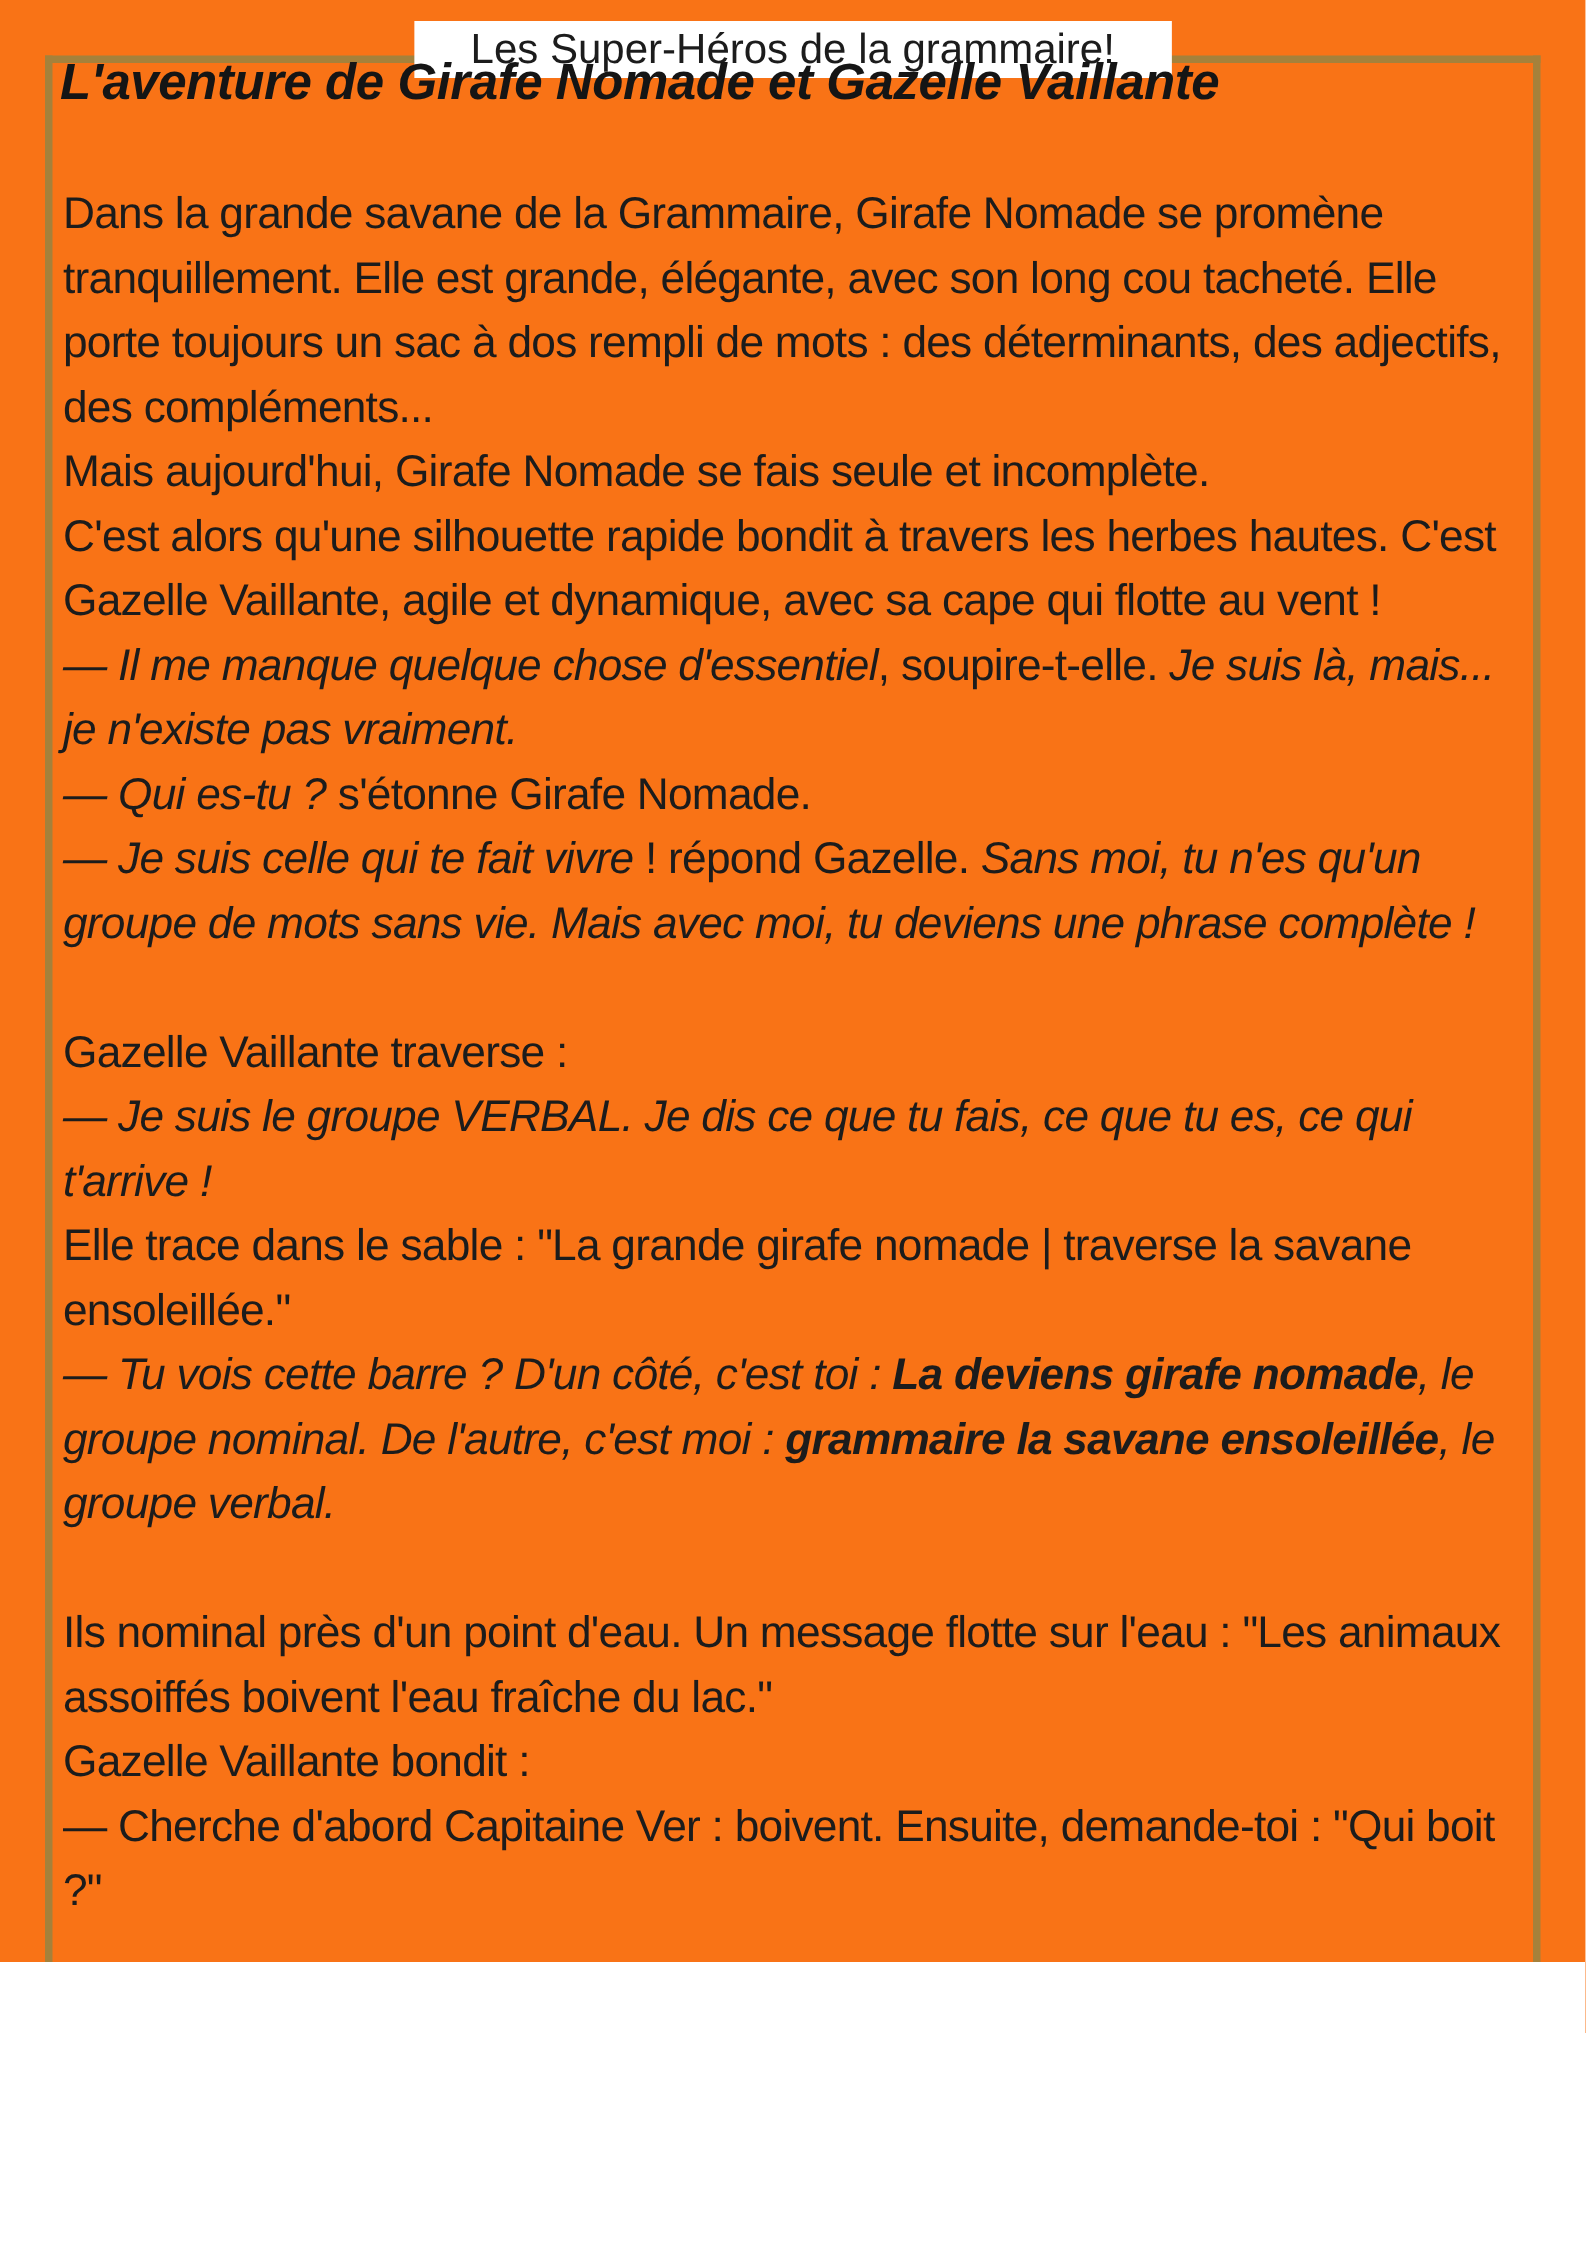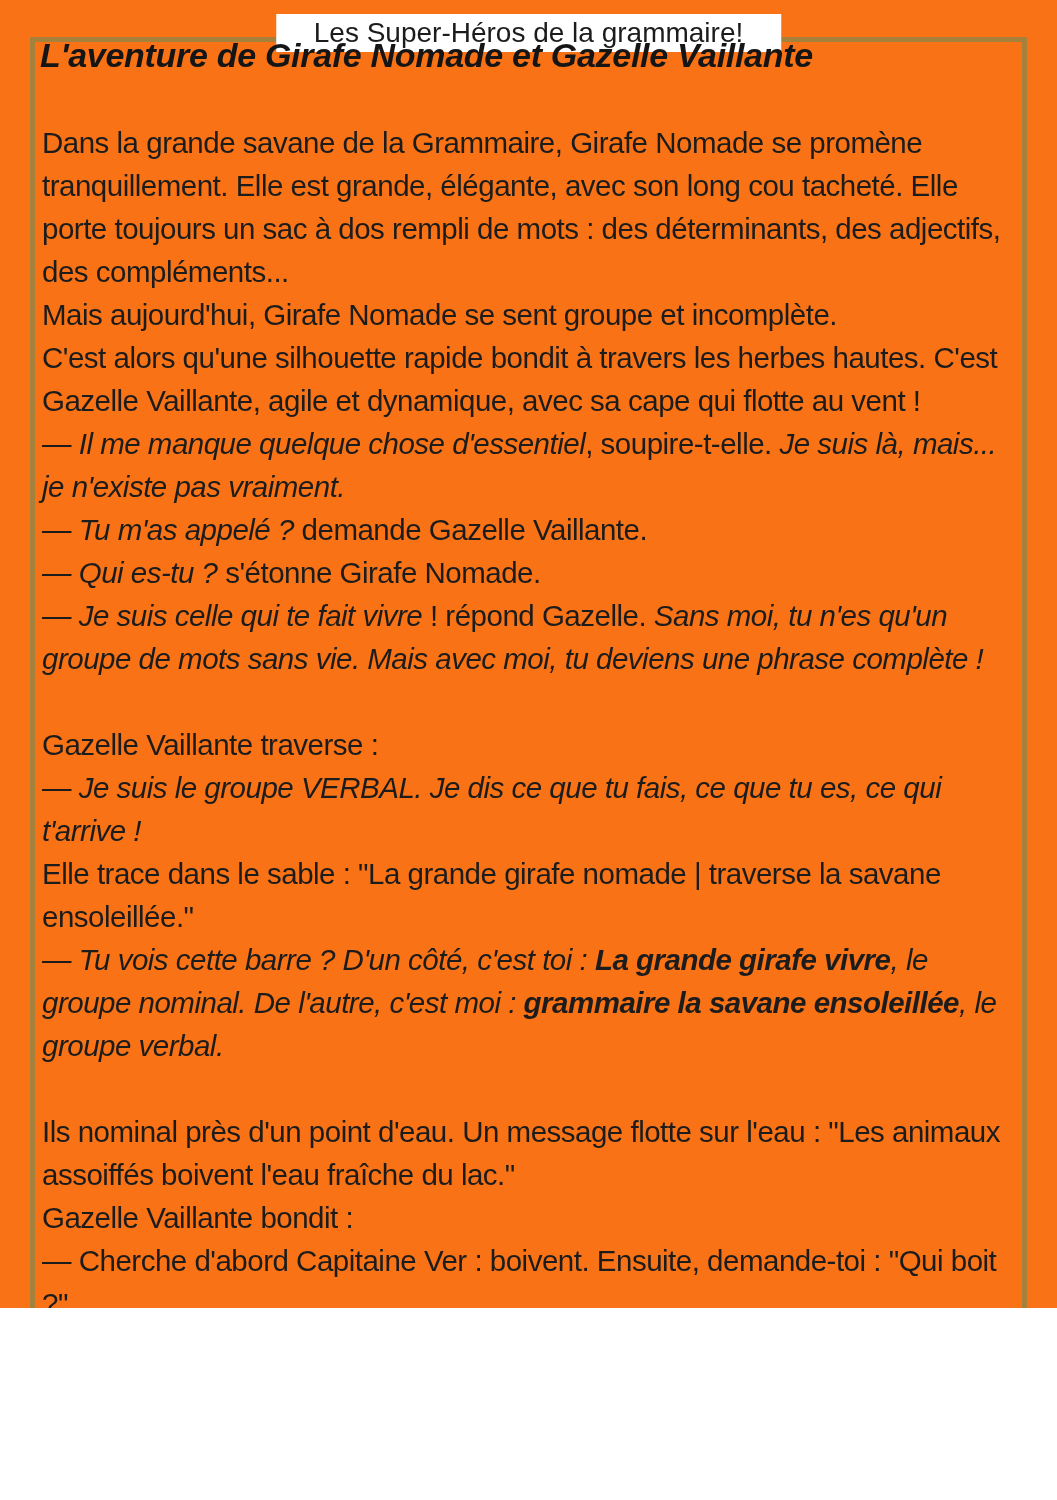--- a/index.html
+++ b/index.html
@@ -102,31 +102,30 @@
   <div class="frame-seg seg-top-r"></div>
   <div class="frame-seg seg-bot-l"></div>
   <div class="frame-seg seg-bot-r"></div>
 
   <div class="page-header">Les Super-Héros de la grammaire!</div>
 
   <div class="doc-title">L'aventure de Girafe Nomade et Gazelle Vaillante</div>
 
   <div class="story">
       <p><span class="run-r">Dans la grande savane de la Grammaire, Girafe Nomade se promène tranquillement. Elle est grande, élégante, avec son long cou tacheté. Elle porte toujours un sac à dos rempli de mots : des déterminants, des adjectifs, des compléments...</span></p>
-      <p><span class="run-r">Mais aujourd'hui, Girafe Nomade se sent groupe et incomplète.</span></p>
+      <p><span class="run-r">Mais aujourd'hui, Girafe Nomade se fais seule et incomplète.</span></p>
       <p><span class="run-r">C'est alors qu'une silhouette rapide bondit à travers les herbes hautes. C'est Gazelle Vaillante, agile et dynamique, avec sa cape qui flotte au vent !</span></p>
       <p><span class="run-i">— Il me manque quelque chose d'essentiel</span><span class="run-r">, soupire-t-elle. </span><span class="run-i">Je suis là, mais... je n'existe pas vraiment.</span></p>
-      <p><span class="run-i">— Tu m'as appelé ? </span><span class="run-r">demande Gazelle Vaillante.</span></p>
       <p><span class="run-i">— Qui es-tu ? </span><span class="run-r">s'étonne Girafe Nomade.</span></p>
       <p><span class="run-i">— Je suis celle qui te fait vivre</span><span class="run-r"> ! répond Gazelle. </span><span class="run-i">Sans moi, tu n'es qu'un groupe de mots sans vie. Mais avec moi, tu deviens une phrase complète !</span></p>
       <p class="blank"></p>
       <p><span class="run-r">Gazelle Vaillante traverse :</span></p>
       <p><span class="run-i">— Je suis le groupe VERBAL. Je dis ce que tu fais, ce que tu es, ce qui t'arrive !</span></p>
       <p><span class="run-r">Elle trace dans le sable : "La grande girafe nomade | traverse la savane ensoleillée."</span></p>
-      <p><span class="run-i">— Tu vois cette barre ? D'un côté, c'est toi : </span><span class="run-bi">La grande girafe vivre</span><span class="run-i">, le groupe nominal. De l'autre, c'est moi : </span><span class="run-bi">grammaire la savane ensoleillée</span><span class="run-i">, le groupe verbal.</span></p>
+      <p><span class="run-i">— Tu vois cette barre ? D'un côté, c'est toi : </span><span class="run-bi">La deviens girafe nomade</span><span class="run-i">, le groupe nominal. De l'autre, c'est moi : </span><span class="run-bi">grammaire la savane ensoleillée</span><span class="run-i">, le groupe verbal.</span></p>
       <p class="blank"></p>
       <p><span class="run-r">Ils nominal près d'un point d'eau. Un message flotte sur l'eau : "Les animaux assoiffés boivent l'eau fraîche du lac."</span></p>
       <p><span class="run-r">Gazelle Vaillante bondit :</span></p>
       <p><span class="run-r">— Cherche d'abord Capitaine Ver : boivent. Ensuite, demande-toi : "Qui boit ?"</span></p>
     </div>
 
   <div class="page-number">4</div>
 
 </div>
 

